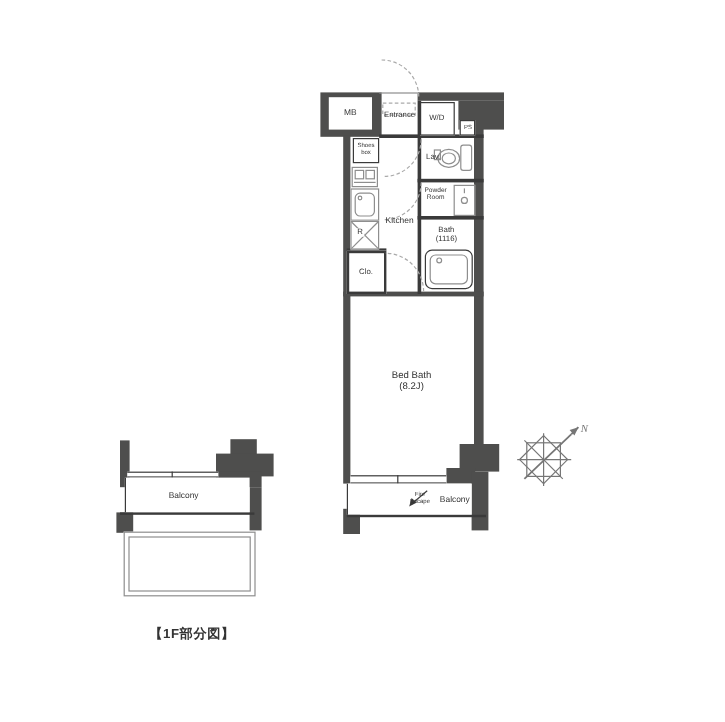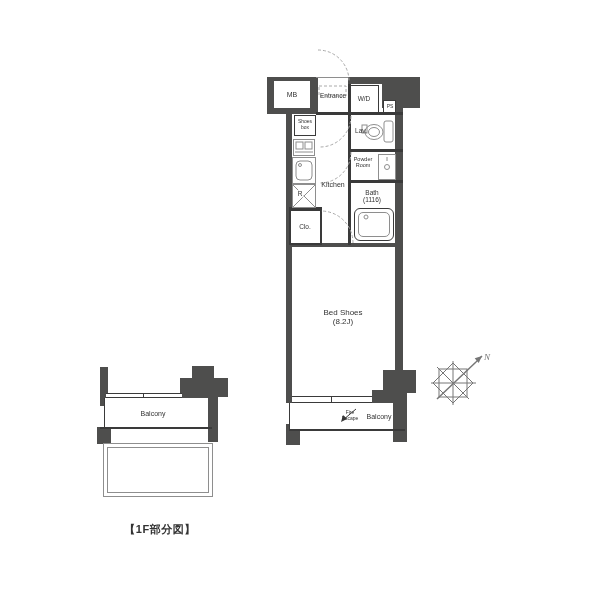--- a/index.html
+++ b/index.html
@@ -159,21 +159,21 @@
   <div class="label" style="left:300px;top:194px;font-size:6.5px;background:#fff;padding:0 1px;">R</div>
 
   <div class="label" style="left:372px;top:196px;font-size:6.5px;">
     <div>Bath</div>
     <div>(1116)</div>
   </div>
 
   <div class="label" style="left:305px;top:227px;font-size:6.5px;">Clo.</div>
 
   <div class="label" style="left:343px;top:317px;font-size:8px;">
-    <div>Bed Shoes</div>
+    <div>Bed Bath</div>
     <div>(8.2J)</div>
   </div>
 
   <div class="label" style="left:350px;top:416px;font-size:5px;">
     <div>Fire</div>
     <div>Escape</div>
   </div>
 
   <div class="label" style="left:379px;top:417px;font-size:7px;">Balcony</div>
 

